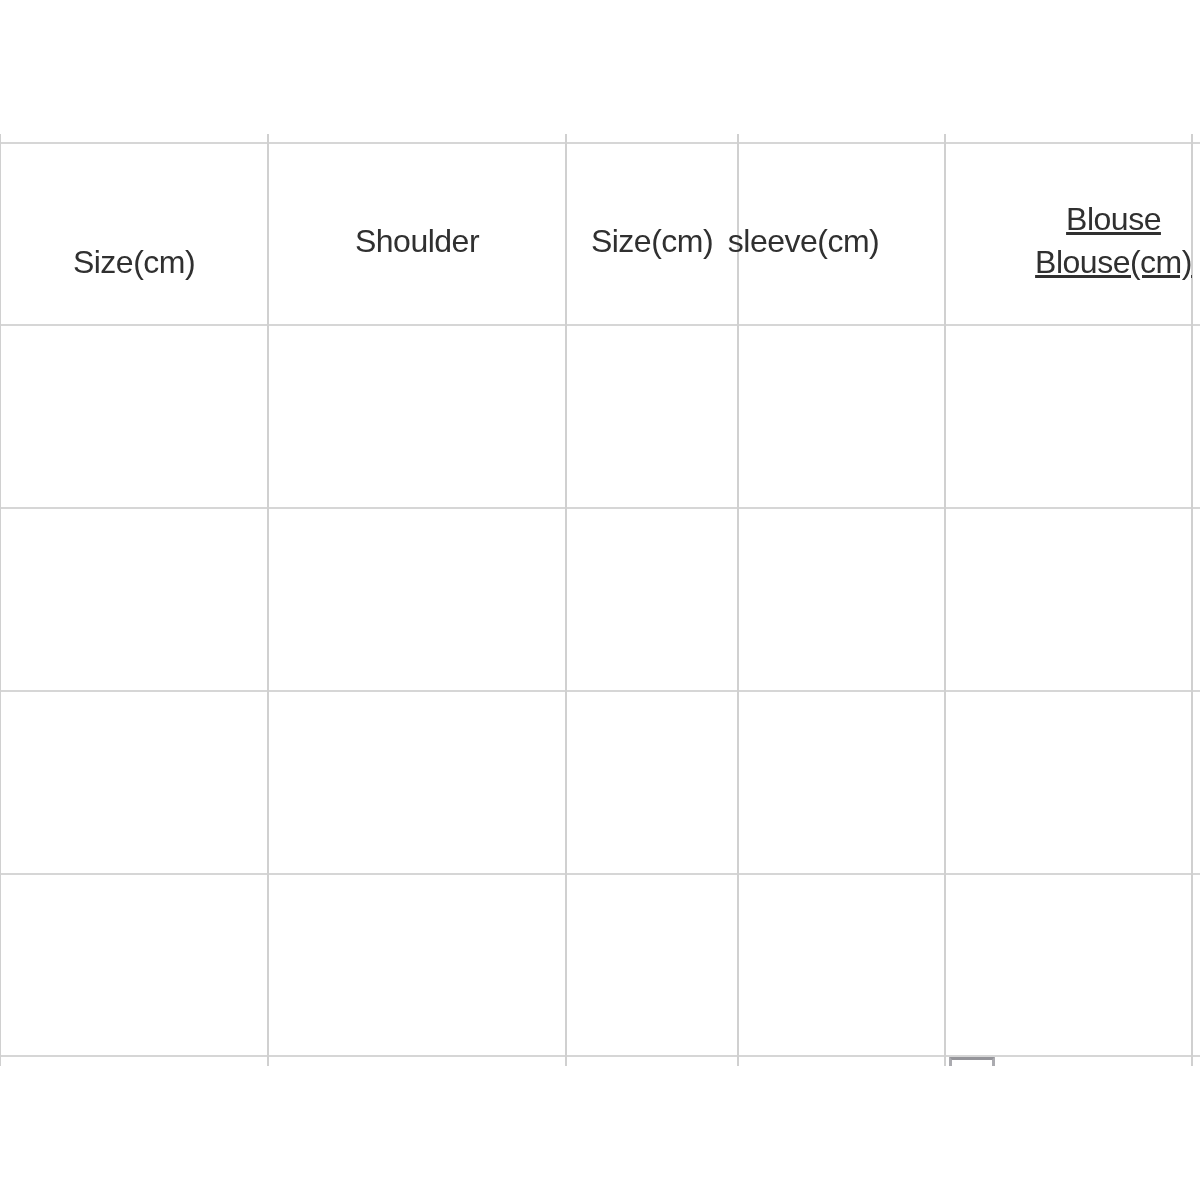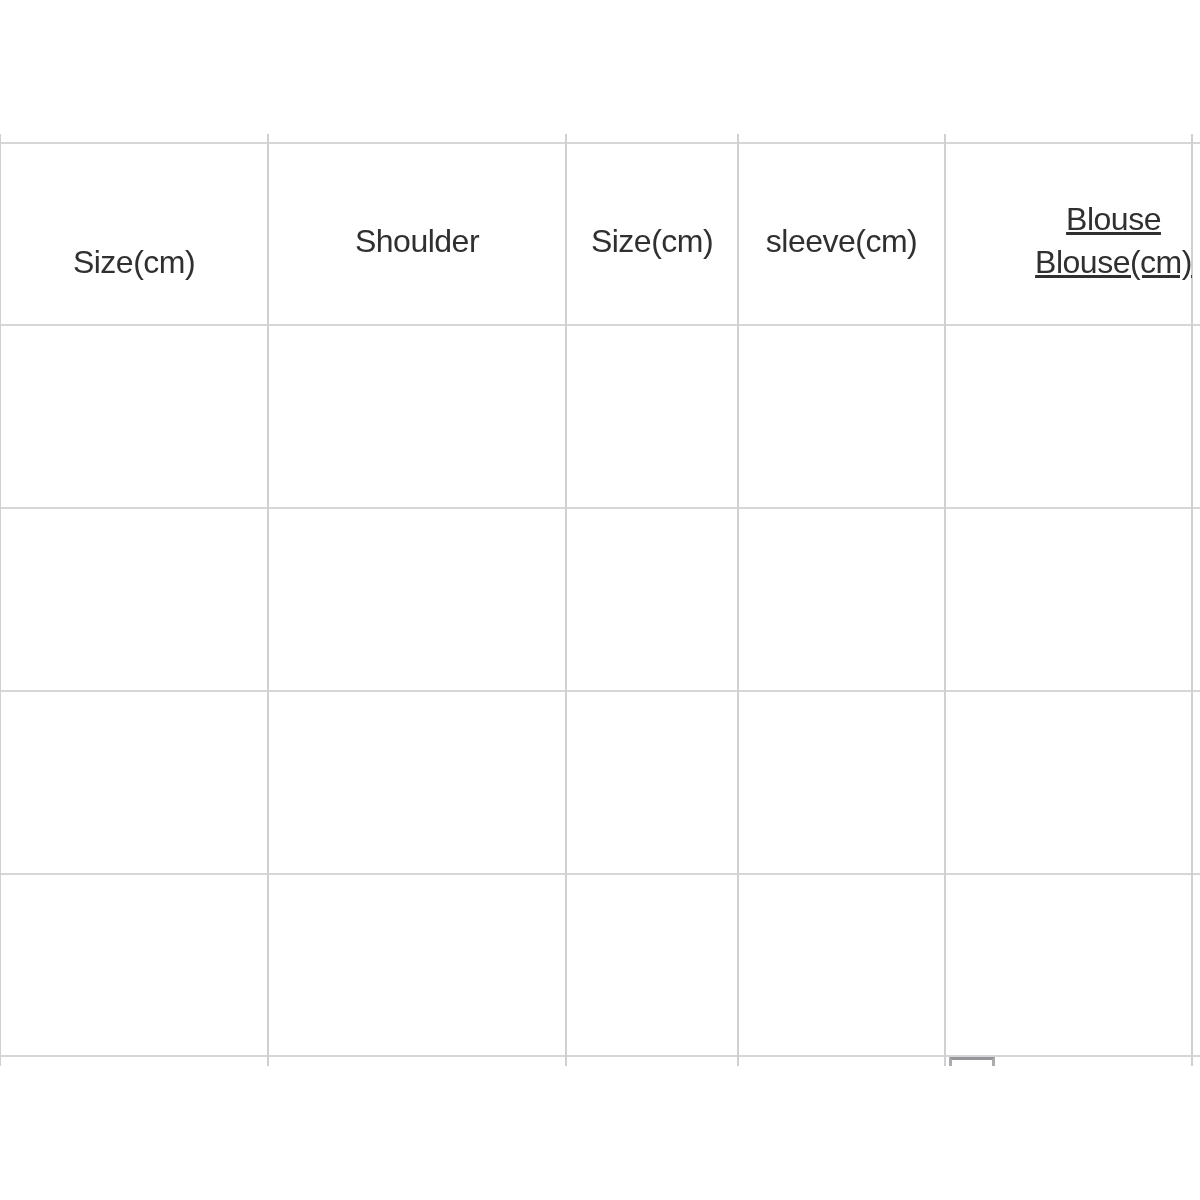--- a/index.html
+++ b/index.html
@@ -50,21 +50,21 @@
     <div class="cell header" style="left: 268px; top: 143px; width: 298px; height: 182px;">
       <div class="hwrap">
         <div class="hline-txt">Shoulder</div>
       </div>
     </div>
     <div class="cell header" style="left: 566px; top: 143px; width: 172px; height: 182px;">
       <div class="hwrap">
         <div class="hline-txt">Size(cm)</div>
       </div>
     </div>
-    <div class="cell header" style="left: 738px; top: 143px; width: 207px; height: 182px; border-radius: 17px;">
+    <div class="cell header" style="left: 700px; top: 143px; width: 207px; height: 182px; border-radius: 17px;">
       <div class="hwrap">
         <div class="hline-txt">sleeve(cm)</div>
       </div>
     </div>
     <div class="cell header" style="left: 990px; top: 143px; width: 247px; height: 182px; text-decoration: underline;">
       <div class="hwrap">
         <div class="hline-txt">Blouse</div>
         <div class="hline-txt">Blouse(cm)</div>
       </div>
     </div>

